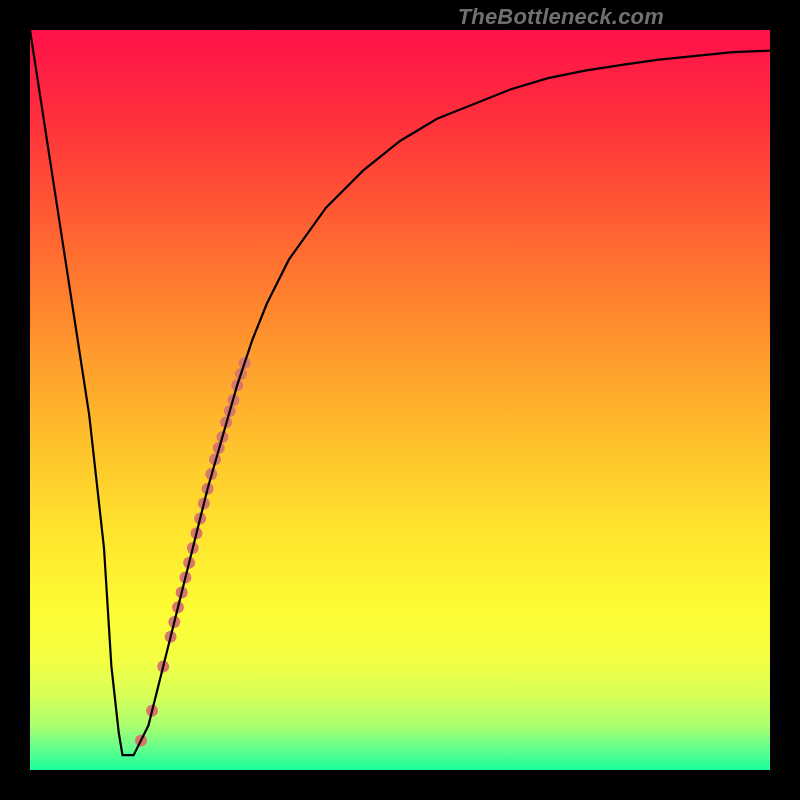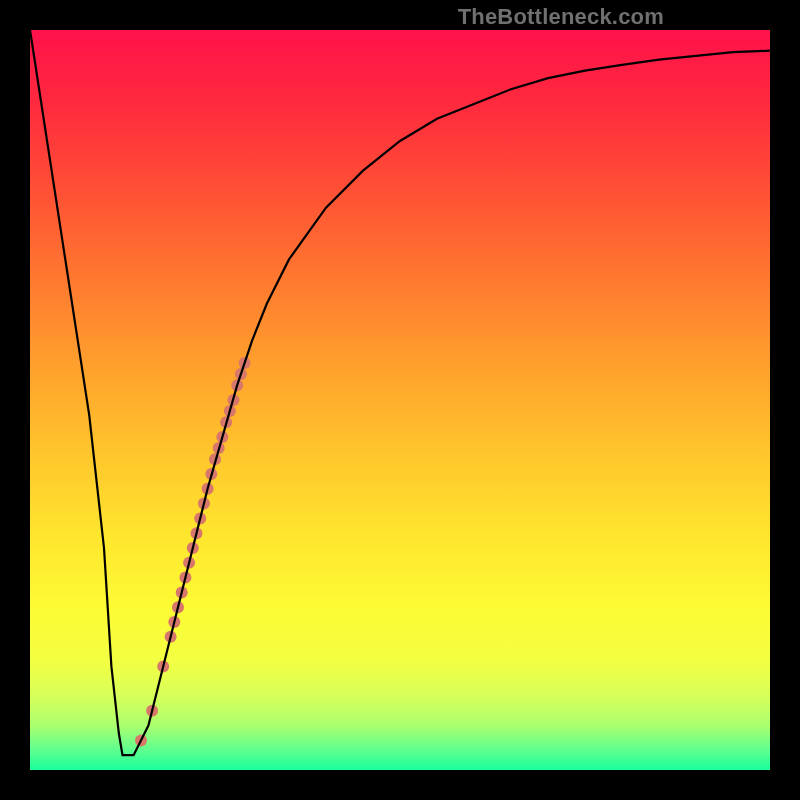--- a/index.html
+++ b/index.html
@@ -11,20 +11,21 @@
     background: #000;
     font-family: Arial, Helvetica, sans-serif;
   }
   .chart-frame {
     position: absolute;
     left: 0;
     top: 0;
     width: 696px;
     height: 800px;
     background: #000;
+    font-style: italic;
   }
   .plot-area {
     position: absolute;
     left: 30px;
     top: 30px;
     width: 740px;
     height: 740px;
     
     background: linear-gradient(to bottom,
       #ff124a 0%,

